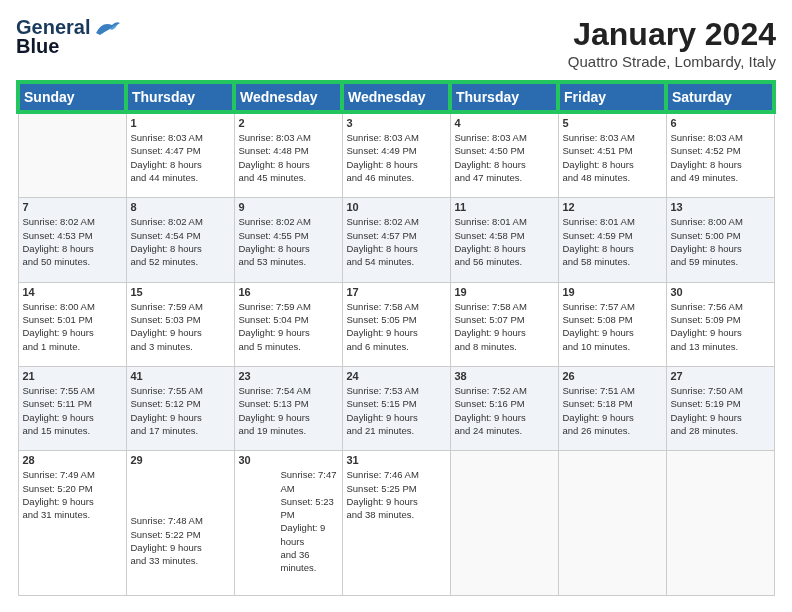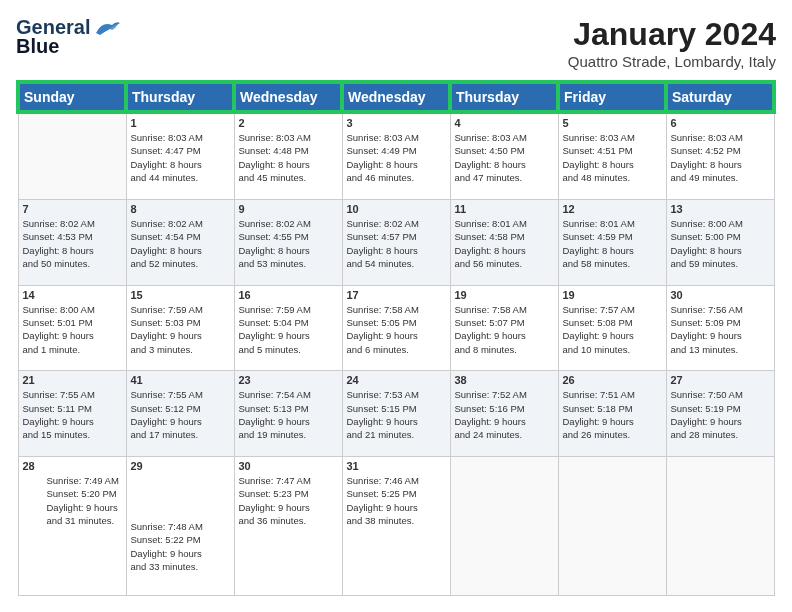--- a/index.html
+++ b/index.html
@@ -310,35 +310,35 @@
             <span class="day-number">27</span>
             <div class="day-info" style="white-space: pre-line;">Sunrise: 7:50 AM
 Sunset: 5:19 PM
 Daylight: 9 hours
 and 28 minutes.</div>
           </td>
         </tr>
         <tr>
           <td>
             <span class="day-number">28</span>
-            <div class="day-info" style="white-space: pre-line; margin-left: 24px;">Sunrise: 7:49 AM
+            <div class="day-info" style="white-space: pre-line;">Sunrise: 7:49 AM
 Sunset: 5:20 PM
 Daylight: 9 hours
 and 31 minutes.</div>
           </td>
           <td>
             <span class="day-number">29</span>
             <div class="day-info" style="white-space: pre-line; margin-top: 48px;">Sunrise: 7:48 AM
 Sunset: 5:22 PM
 Daylight: 9 hours
 and 33 minutes.</div>
           </td>
           <td>
             <span class="day-number">30</span>
-            <div class="day-info" style="white-space: pre-line;">Sunrise: 7:47 AM
+            <div class="day-info" style="white-space: pre-line; margin-left: 42px;">Sunrise: 7:47 AM
 Sunset: 5:23 PM
 Daylight: 9 hours
 and 36 minutes.</div>
           </td>
           <td>
             <span class="day-number">31</span>
             <div class="day-info" style="white-space: pre-line;">Sunrise: 7:46 AM
 Sunset: 5:25 PM
 Daylight: 9 hours
 and 38 minutes.</div>

